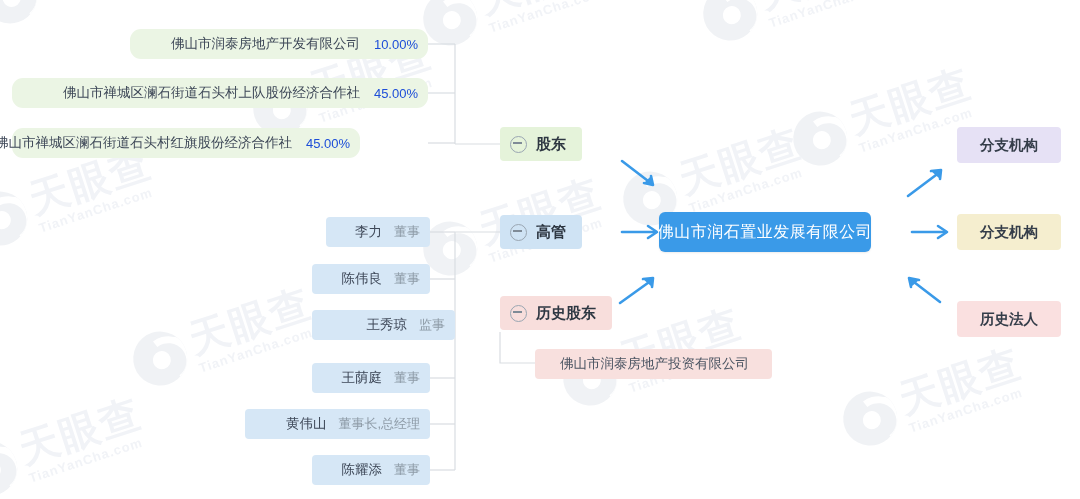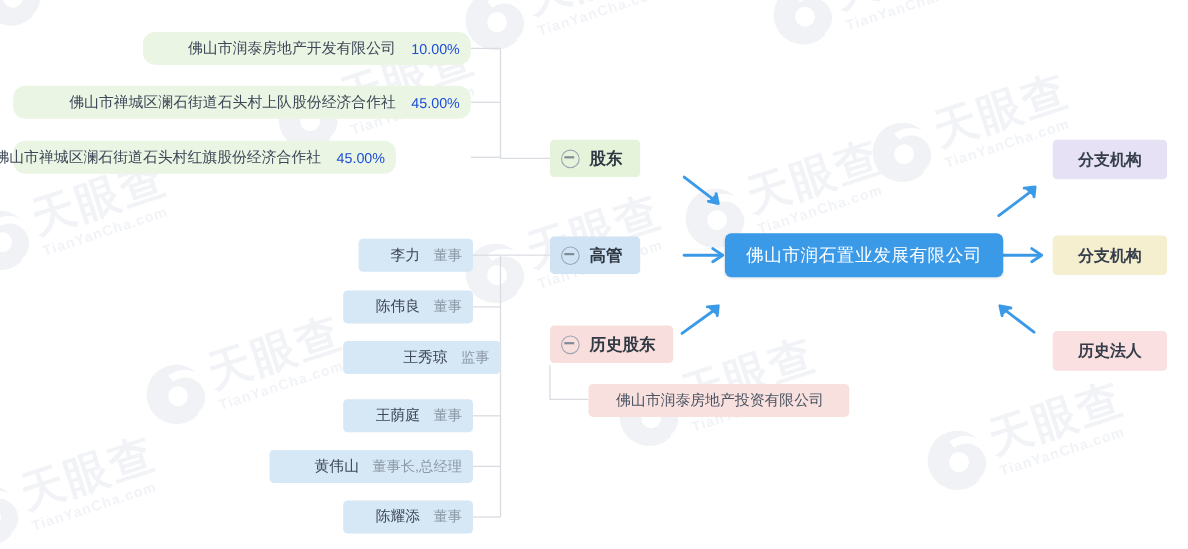--- a/index.html
+++ b/index.html
@@ -304,21 +304,21 @@
   </div>
   <div class="node cat cat-pink" style="left:500px;top:296px;">
     <span class="minus"></span>
     <span>历史股东</span>
   </div>
 
   <div class="node leaf leaf-pink hist-child" style="left:535px;top:349px;width:237px;">
     <span>佛山市润泰房地产投资有限公司</span>
   </div>
 
-  <div class="node center-node" style="left:659px;top:212px;width:253px;">
+  <div class="node center-node" style="left:659px;top:212px;width:212px;">
     <span>佛山市润石置业发展有限公司</span>
   </div>
 
   <div class="node rightbox rb-purple" style="left:957px;top:127px;">
     <span>分支机构</span>
   </div>
   <div class="node rightbox rb-cream" style="left:957px;top:214px;">
     <span>分支机构</span>
   </div>
   <div class="node rightbox rb-pink" style="left:957px;top:301px;">

